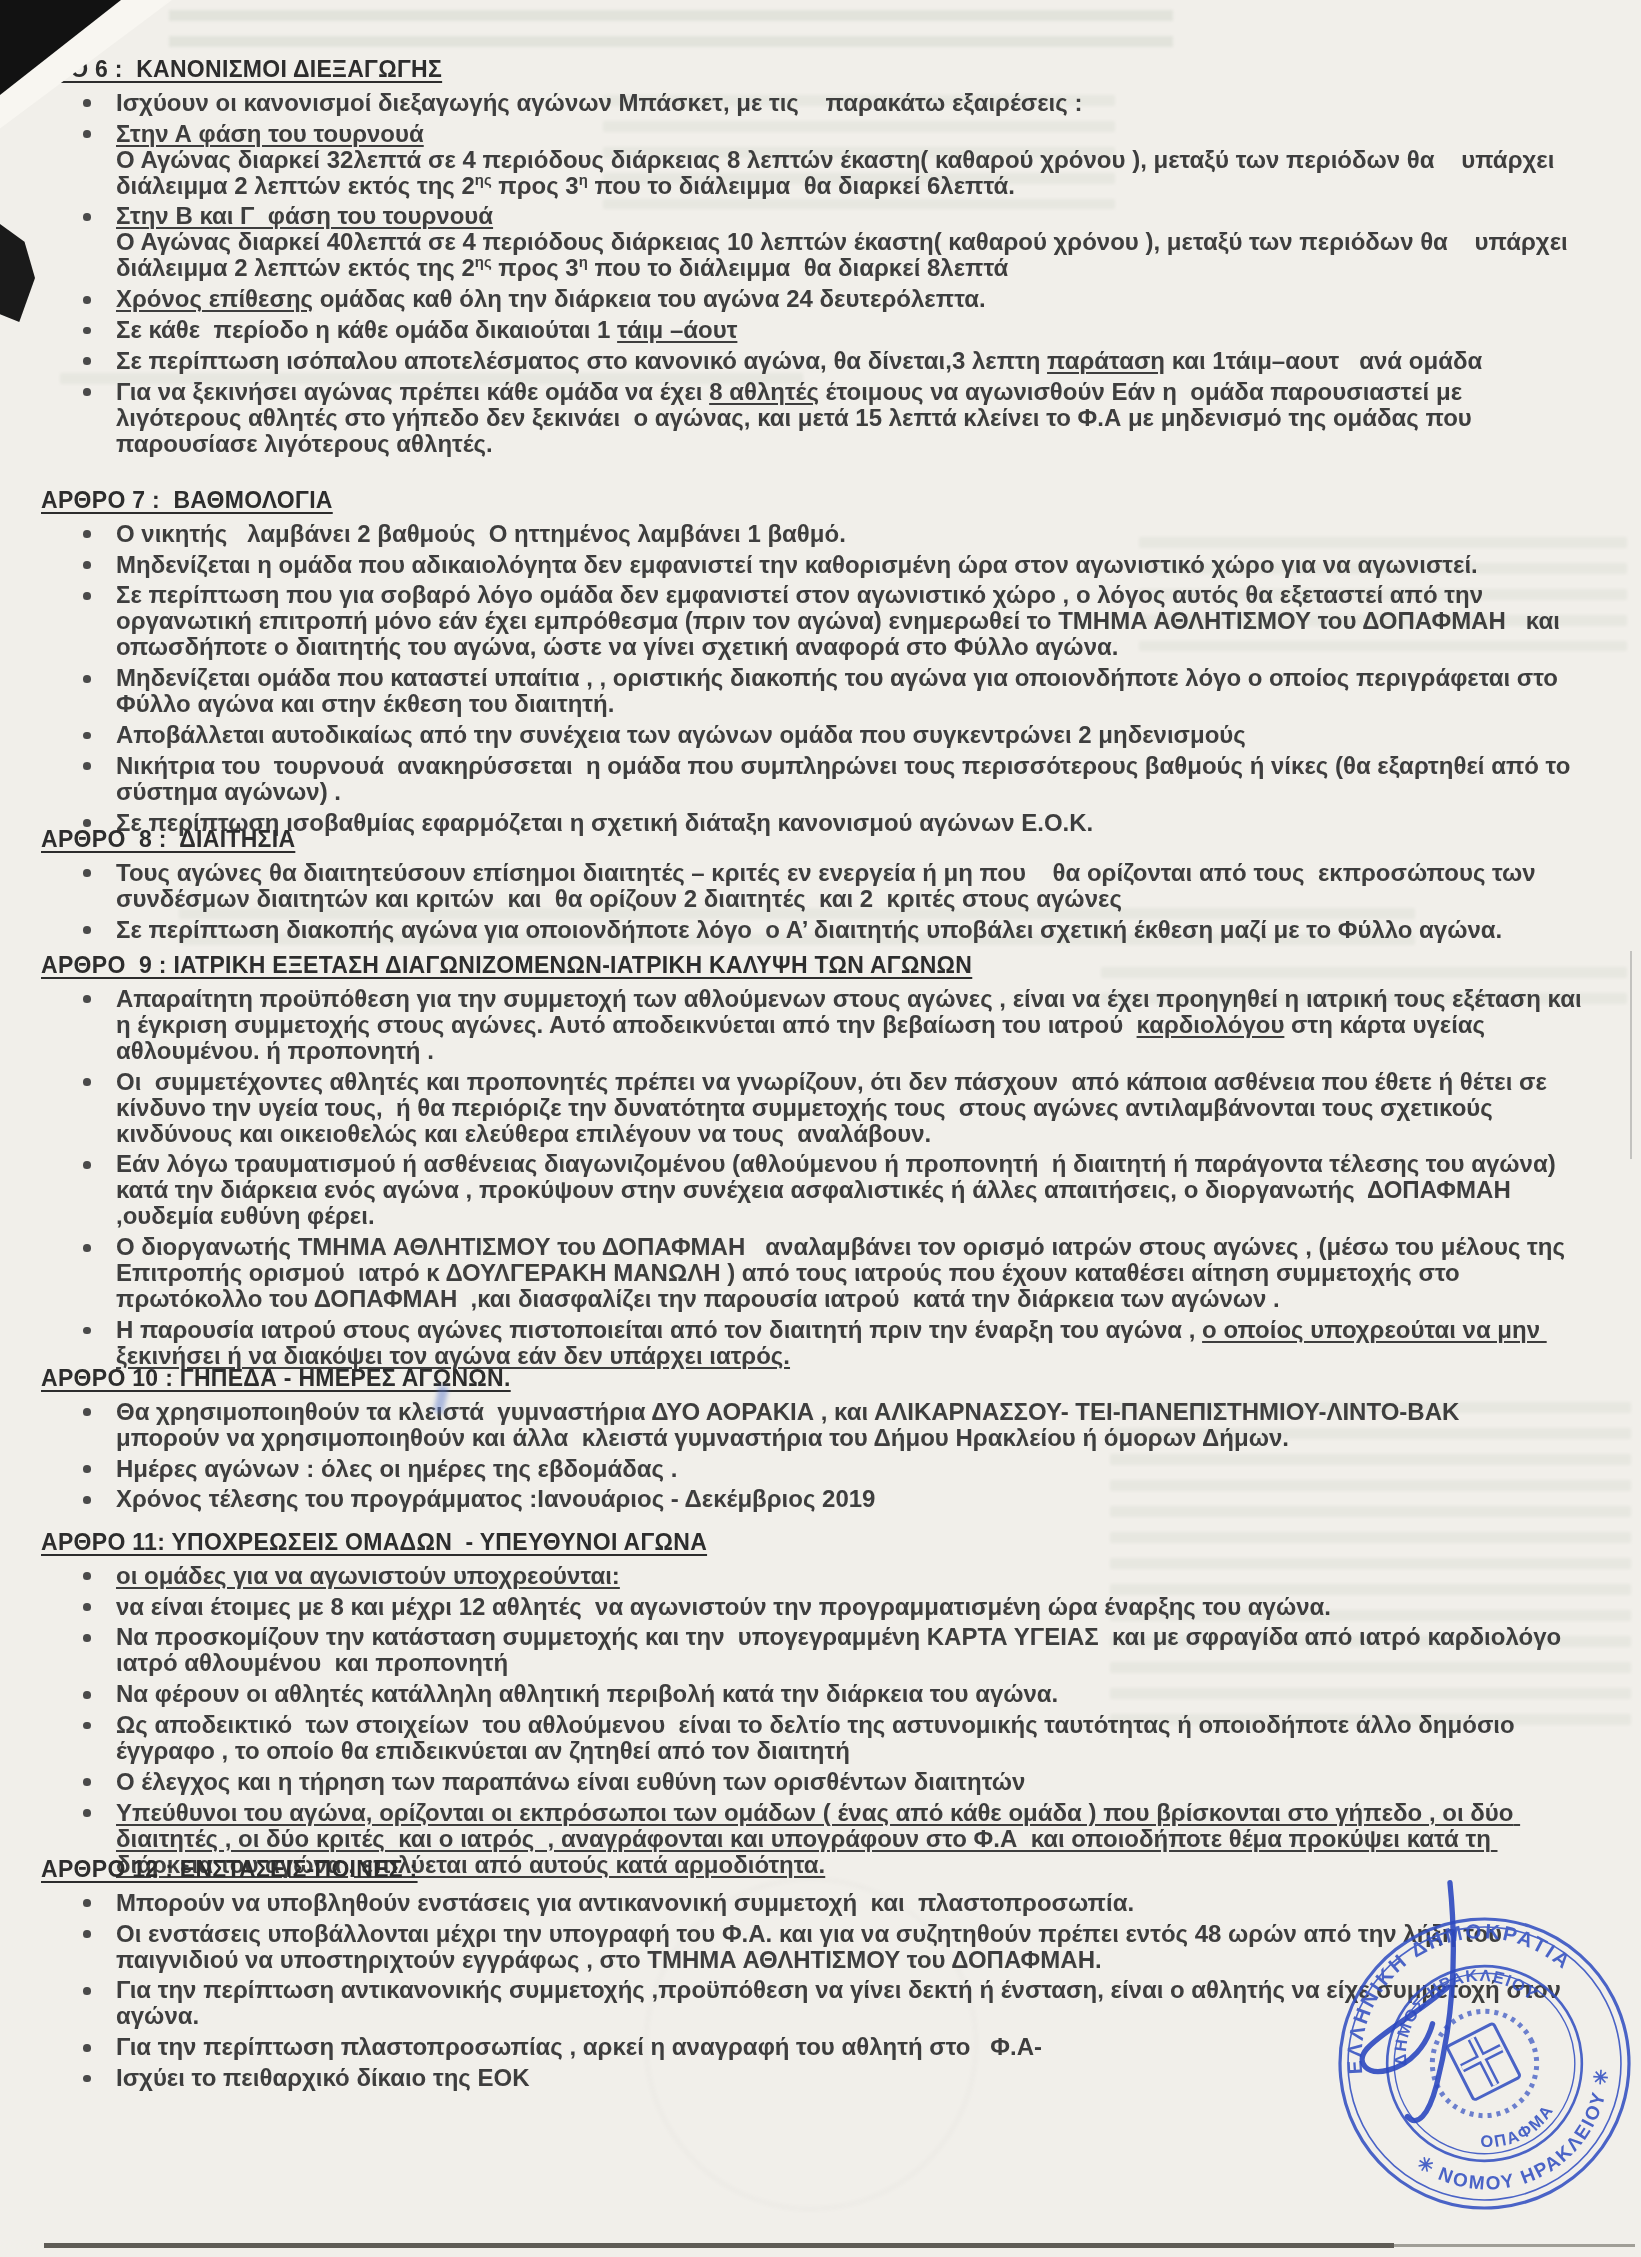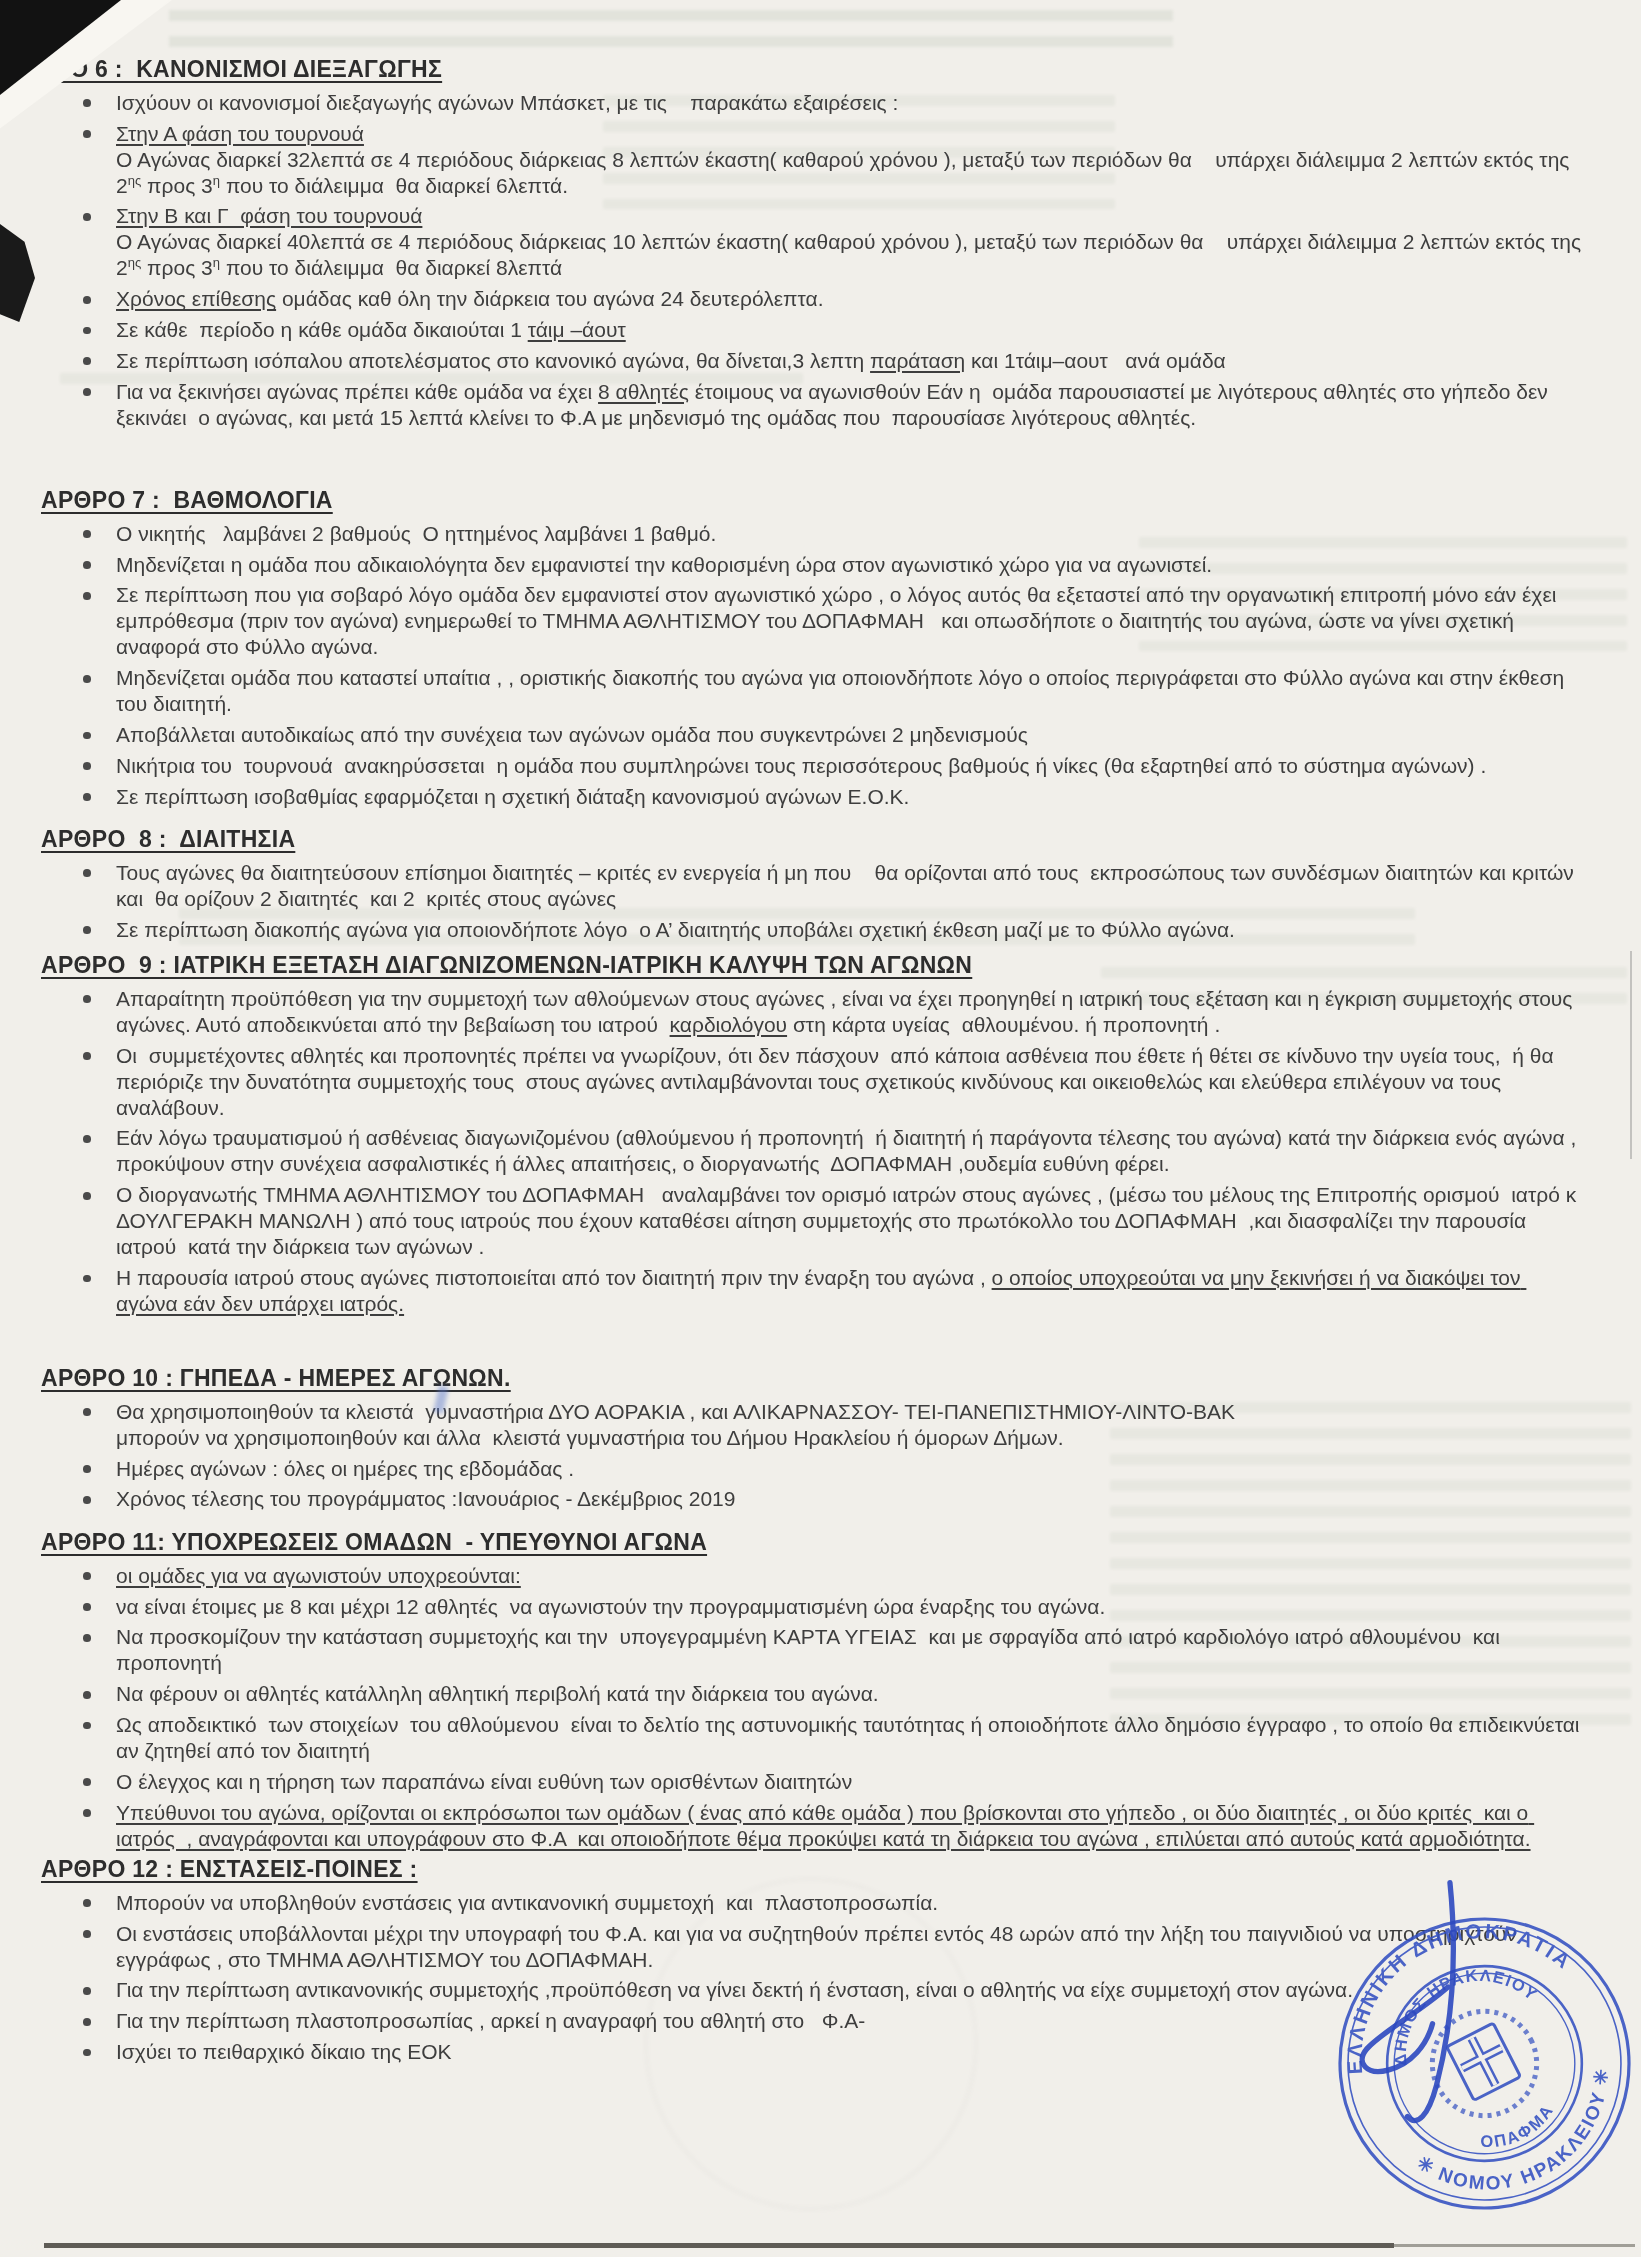--- a/index.html
+++ b/index.html
@@ -21,21 +21,21 @@
   }
   .art-heading{
     font-size:23px;font-weight:700;color:#2d2d2d;
     text-decoration:underline;text-underline-offset:3.9px;text-decoration-thickness:1.9px;
     letter-spacing:0.3px;margin:0 0 6.8px 0;
   }
   #art-0 .art-heading{margin-left:13.5px;}
   ul.bullets{list-style:none;margin:0;padding:0;}
   ul.bullets li{
     position:relative;padding-left:75px;margin:0 0 4.8px 0;
-    font-size:21px;line-height:26px;color:#3e3e3e;
+    font-size:24px;line-height:26px;color:#3e3e3e;font-weight:bold;
   }
   ul.bullets .dot{
     position:absolute;left:42px;top:9.7px;width:7.7px;height:7.7px;border-radius:50%;
     background:#4a4a4a;
   }
   .bt{display:inline;}
   .u{text-decoration:underline;text-underline-offset:2.9px;text-decoration-thickness:1.5px;}
   sup{font-size:.62em;line-height:0;}
   
   .fold-black{

